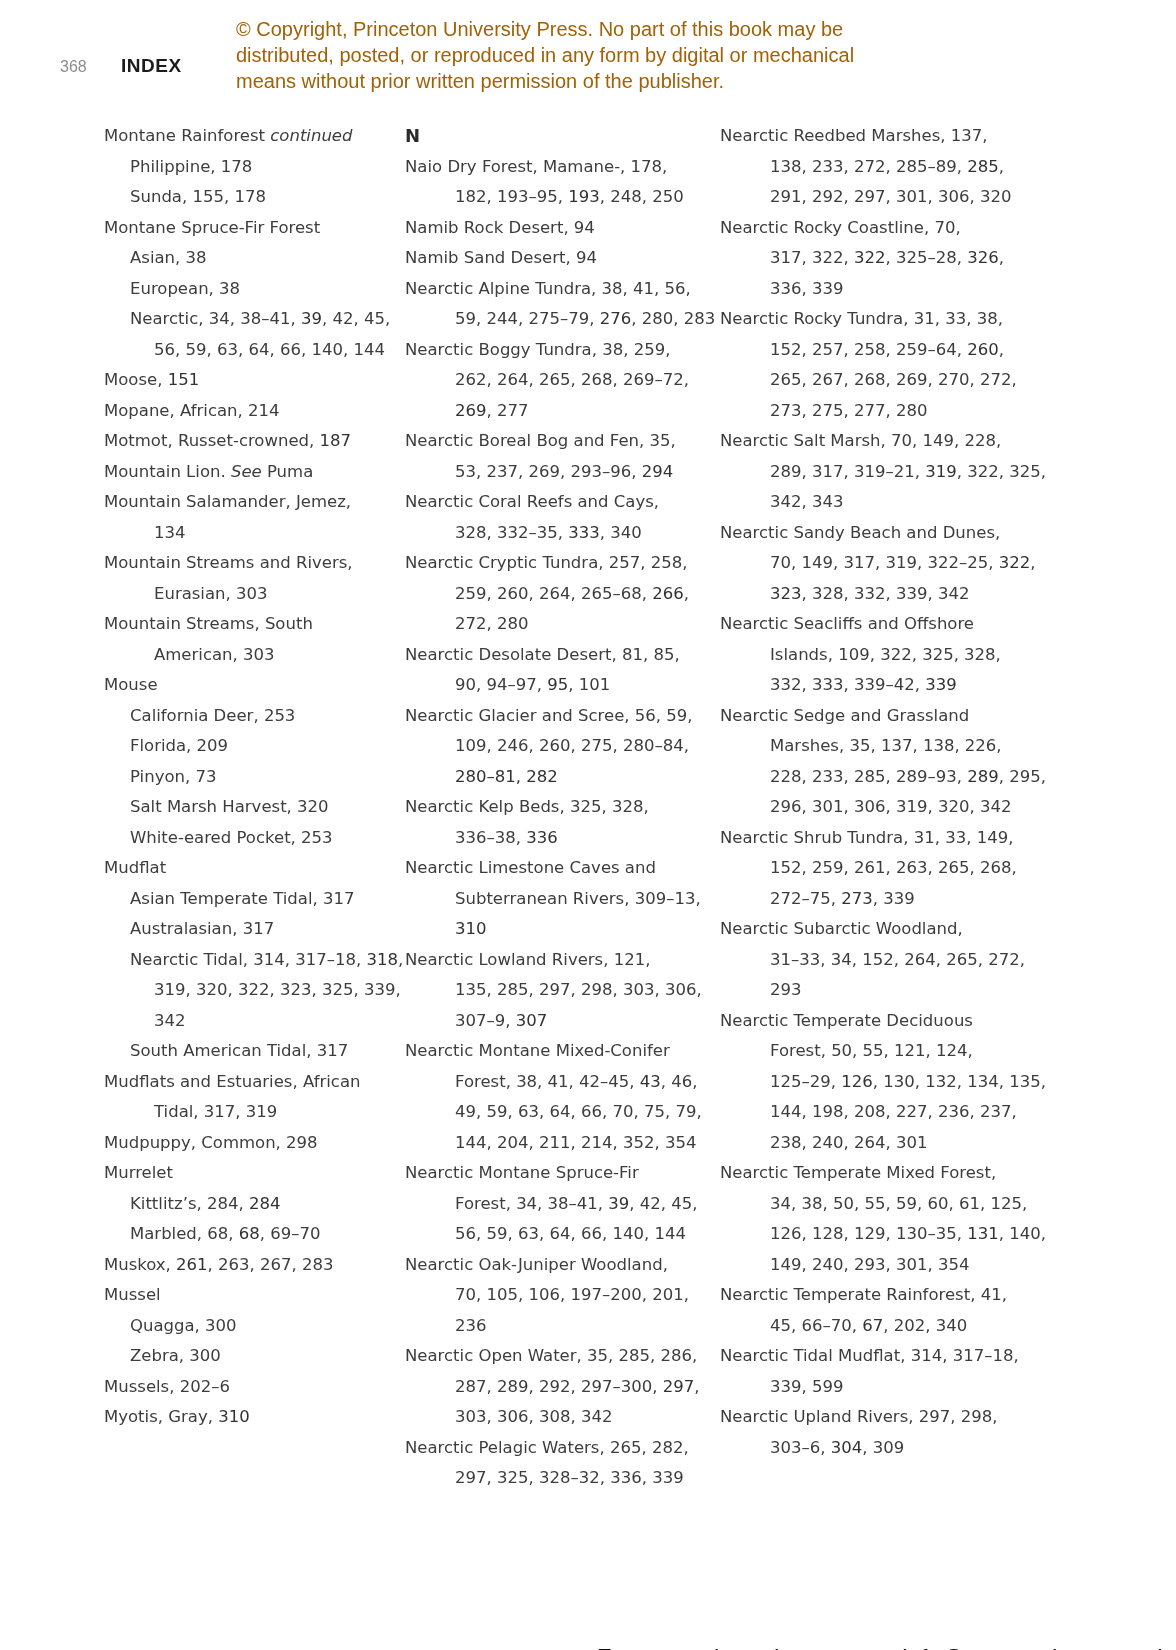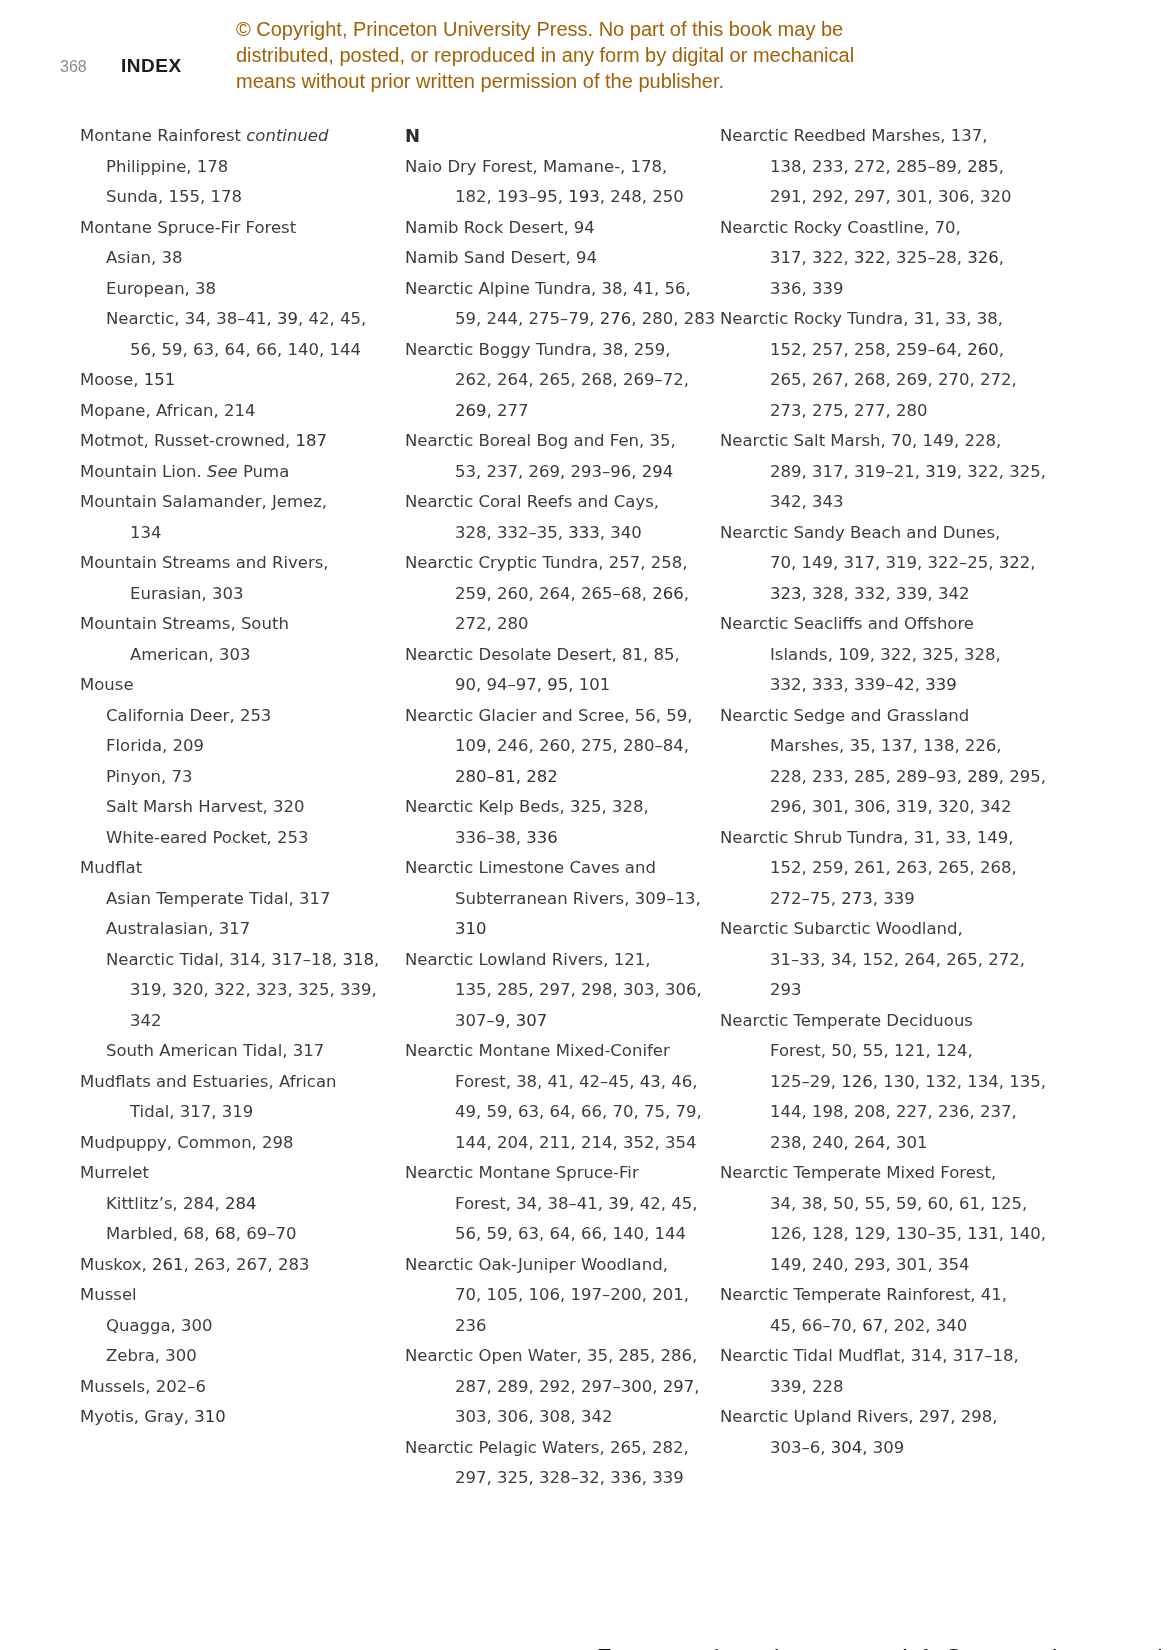--- a/index.html
+++ b/index.html
@@ -24,21 +24,21 @@
   }
   .index-title{
     position:absolute;left:121px;top:55px;
     font-family:"Liberation Sans", sans-serif;
     font-size:19px;color:#1c1c1c;letter-spacing:0.5px;font-weight:bold;
   }
   .col{
     position:absolute;top:121px;width:320px;
     font-size:16.5px;line-height:30.5px;
   }
-  .col1{left:80px}
+  .col1{left:104px}
   .col2{left:405px}
   .col3{left:720px}
   .line{white-space:nowrap;}
   .ind1{padding-left:26px}
   .ind2{padding-left:50px}
   .b{font-weight:normal;color:#323232;}
   .i{font-style:italic;}
   .section-letter{font-weight:bold;font-size:18px;color:#2b2b2b;}
   .footer{
     position:absolute;left:0;top:1644px;width:100%;
@@ -187,20 +187,20 @@
       <div class="line ind2"><span>125–29, </span><span class="b">126</span><span>, 130, 132, 134, 135,</span></div>
       <div class="line ind2"><span>144, 198, 208, 227, 236, 237,</span></div>
       <div class="line ind2"><span>238, 240, 264, 301</span></div>
       <div class="line"><span>Nearctic Temperate Mixed Forest,</span></div>
       <div class="line ind2"><span>34, 38, 50, 55, 59, 60, 61, 125,</span></div>
       <div class="line ind2"><span>126, 128, 129, 130–35, </span><span class="b">131</span><span>, 140,</span></div>
       <div class="line ind2"><span>149, 240, 293, 301, 354</span></div>
       <div class="line"><span>Nearctic Temperate Rainforest, 41,</span></div>
       <div class="line ind2"><span>45, 66–70, </span><span class="b">67</span><span>, 202, 340</span></div>
       <div class="line"><span>Nearctic Tidal Mudflat, 314, 317–18,</span></div>
-      <div class="line ind2"><span>339, 228</span></div>
+      <div class="line ind2"><span>339, 599</span></div>
       <div class="line"><span>Nearctic Upland Rivers, 297, 298,</span></div>
       <div class="line ind2"><span>303–6, </span><span class="b">304</span><span>, 309</span></div>
     </div>
 
   <div class="footer">For general queries, contact info@press.princeton.edu</div>
 
 </div>
 
 </body></html>

